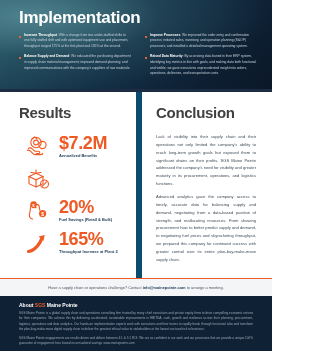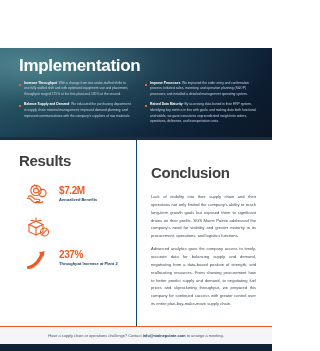--- a/index.html
+++ b/index.html
@@ -13,21 +13,20 @@
 
   
   .header {
     position: relative;
     height: 92px;
     background:
       radial-gradient(ellipse at 12% 18%, rgba(86,140,150,0.85) 0%, rgba(52,96,110,0.35) 38%, rgba(14,32,50,0) 70%),
       linear-gradient(135deg, #2c5f6e 0%, #1d4557 22%, #142f45 50%, #0d1f33 78%, #0b1726 100%);
     overflow: hidden;
     padding: 9px 14px 16px 19px;
-    margin-top: 48px;
   }
   .header:after {
     content:"";
     position:absolute; left:0; right:0; bottom:0; height:3px;
     background:#1c2c42;
   }
   .header-title {
     font-size: 17px;
     font-weight: bold;
     color: #ffffff;
@@ -53,41 +52,41 @@
   .hbullet .txt b { color: #ffffff; font-weight: bold; }
 
   
   .body-wrap { display: flex; height: 186px; }
   .col-results {
     width: 50%;
     padding: 12px 6px 0 19px;
   }
   .col-conclusion {
     width: 50%;
-    padding: 24px 16px 0 14px;
-    border-left: 1px solid #0c4a6e;
+    padding: 12px 16px 0 14px;
+    border-left: 6px solid #0c4a6e;
   }
   .sec-title {
     font-size: 15px;
     font-weight: bold;
     color: #404040;
     letter-spacing: -0.3px;
     margin-bottom: 12px;
   }
 
   .stat { display: flex; align-items: center; margin-bottom: 5px; height: 27px; }
   .stat-icon {
     flex: 0 0 38px;
     height: 26px;
     display: flex; align-items: center; justify-content: center;
   }
   .stat-icon svg { display: block; }
   .stat-text { padding-left: 2px; }
   .stat-value {
-    font-size: 10px;
+    font-size: 18px;
     font-weight: bold;
     color: #ef5a24;
     line-height: 1.0;
     letter-spacing: -0.4px;
   }
   .stat-label {
     font-size: 4px;
     font-weight: bold;
     color: #1b3a57;
     line-height: 1.2;
@@ -197,31 +196,47 @@
             <path d="M4 9.5v7.2l7 3.3V12.8"></path>
             <path d="M18 9.5v7.2l-7 3.3"></path>
             <path d="M5.5 5.2l5.5 1.2 5.5-1.2"></path>
             <path d="M11 2.4v4"></path>
             <circle cx="19.5" cy="17" r="4"></circle>
             <path d="M16.9 19.7l5.2-5.4"></path>
           </svg>
         </div>
       </div>
 
+      <div class="stat">
+        <div class="stat-icon">
+          <svg width="26" height="24" viewBox="0 0 26 24" fill="none" stroke="#ef5a24" stroke-width="1.1">
+            <path d="M8 20c-2.2 0-3.8-1.8-3.6-4l1.4-8.4c.2-1.3 1.2-2.2 2.5-2.2h3.4c1.3 0 2.3.9 2.5 2.2l.7 4"></path>
+            <path d="M7 8.6h4.6"></path>
+            <circle cx="8.6" cy="5.6" r="3.3" fill="#ef5a24" stroke="none"></circle>
+            <text x="8.6" y="7.5" font-size="4.4" fill="#fff" text-anchor="middle" font-family="Liberation Sans" font-weight="bold" stroke="none">$</text>
+            <circle cx="17.6" cy="14.6" r="3.6" fill="#ef5a24" stroke="none"></circle>
+            <text x="17.6" y="16.8" font-size="5" fill="#fff" text-anchor="middle" font-family="Liberation Sans" font-weight="bold" stroke="none">$</text>
+          </svg>
+        </div>
+        <div class="stat-text">
+          <div class="stat-value">20%</div>
+          <div class="stat-label">Fuel Savings (Retail &amp; Bulk)</div>
+        </div>
+      </div>
 
 
       <div class="stat">
         <div class="stat-icon">
           <svg width="26" height="24" viewBox="0 0 26 24" fill="none">
             <path d="M3.5 20.5c3-.5 6.4-2.6 9-5.6 2.1-2.4 3.6-5.2 4.6-8" stroke="#ef5a24" stroke-width="3.2" stroke-linecap="round"></path>
             <path d="M13.6 5.4l6.1-1.5-1.2 6.2z" fill="#ef5a24"></path>
           </svg>
         </div>
         <div class="stat-text">
-          <div class="stat-value">237%</div>
+          <div class="stat-value">165%</div>
           <div class="stat-label">Throughput Increase at Plant 2</div>
         </div>
       </div>
     </div>
 
     <div class="col-conclusion">
       <div class="sec-title">Conclusion</div>
       <div class="concl-p">Lack of visibility into their supply chain and their operations not only limited the company's ability to reach long-term growth goals but exposed them to significant drains on their profits. SGS Maine Pointe addressed the company's need for visibility and greater maturity in its procurement, operations, and logistics functions.</div>
       <div class="concl-p">Advanced analytics gave the company access to timely, accurate data for balancing supply and demand, negotiating from a data-based position of strength, and reallocating resources. From showing procurement how to better predict supply and demand, to negotiating fuel prices and skyrocketing throughput, we prepared this company for continued success with greater control over its entire plan-buy-make-move supply chain.</div>
     </div>

